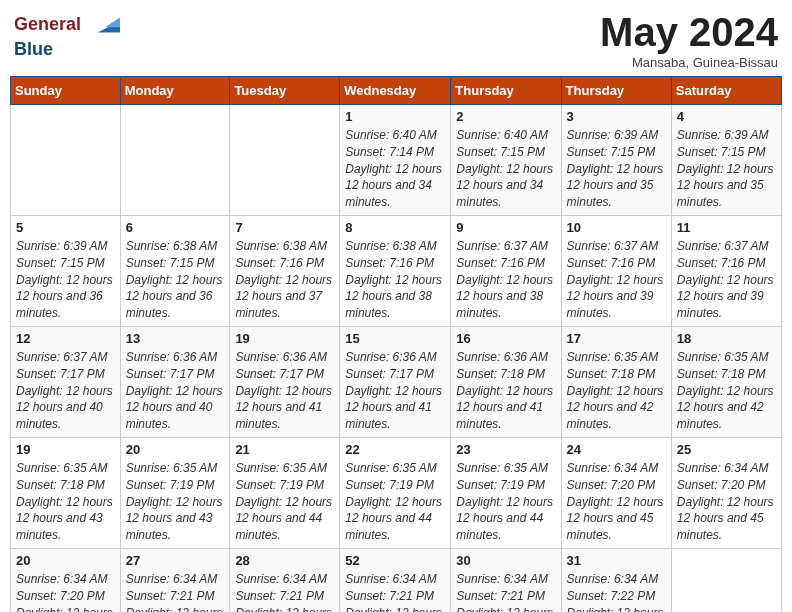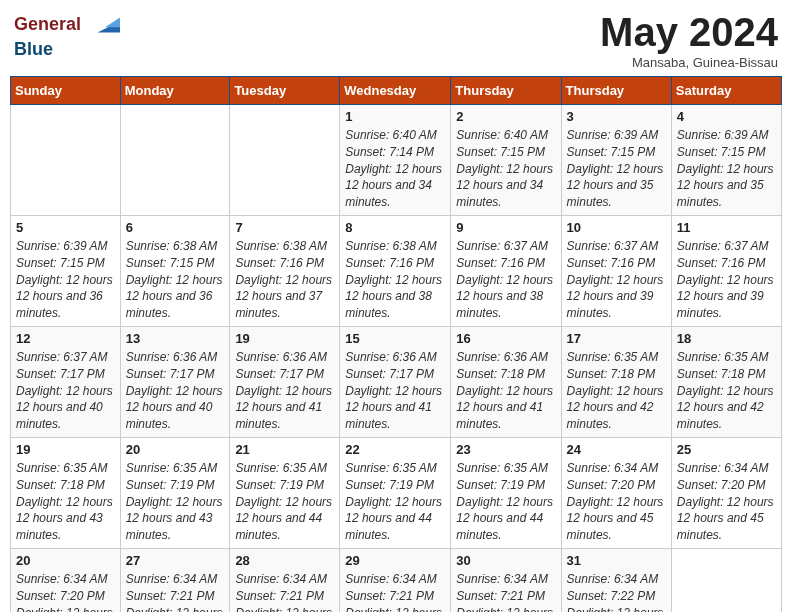--- a/index.html
+++ b/index.html
@@ -247,21 +247,21 @@
         </td>
         <td>
           <div class="day-number">27</div>
           <div class="day-info">Sunrise: 6:34 AM<br>Sunset: 7:21 PM<br>Daylight: 12 hours<br>12 hours and 46 minutes.</div>
         </td>
         <td>
           <div class="day-number">28</div>
           <div class="day-info">Sunrise: 6:34 AM<br>Sunset: 7:21 PM<br>Daylight: 12 hours<br>12 hours and 46 minutes.</div>
         </td>
         <td>
-          <div class="day-number">29</div>
+          <div class="day-number">52</div>
           <div class="day-info">Sunrise: 6:34 AM<br>Sunset: 7:21 PM<br>Daylight: 12 hours<br>12 hours and 47 minutes.</div>
         </td>
         <td>
           <div class="day-number">30</div>
           <div class="day-info">Sunrise: 6:34 AM<br>Sunset: 7:21 PM<br>Daylight: 12 hours<br>12 hours and 47 minutes.</div>
         </td>
         <td>
           <div class="day-number">31</div>
           <div class="day-info">Sunrise: 6:34 AM<br>Sunset: 7:22 PM<br>Daylight: 12 hours<br>12 hours and 47 minutes.</div>
         </td>

